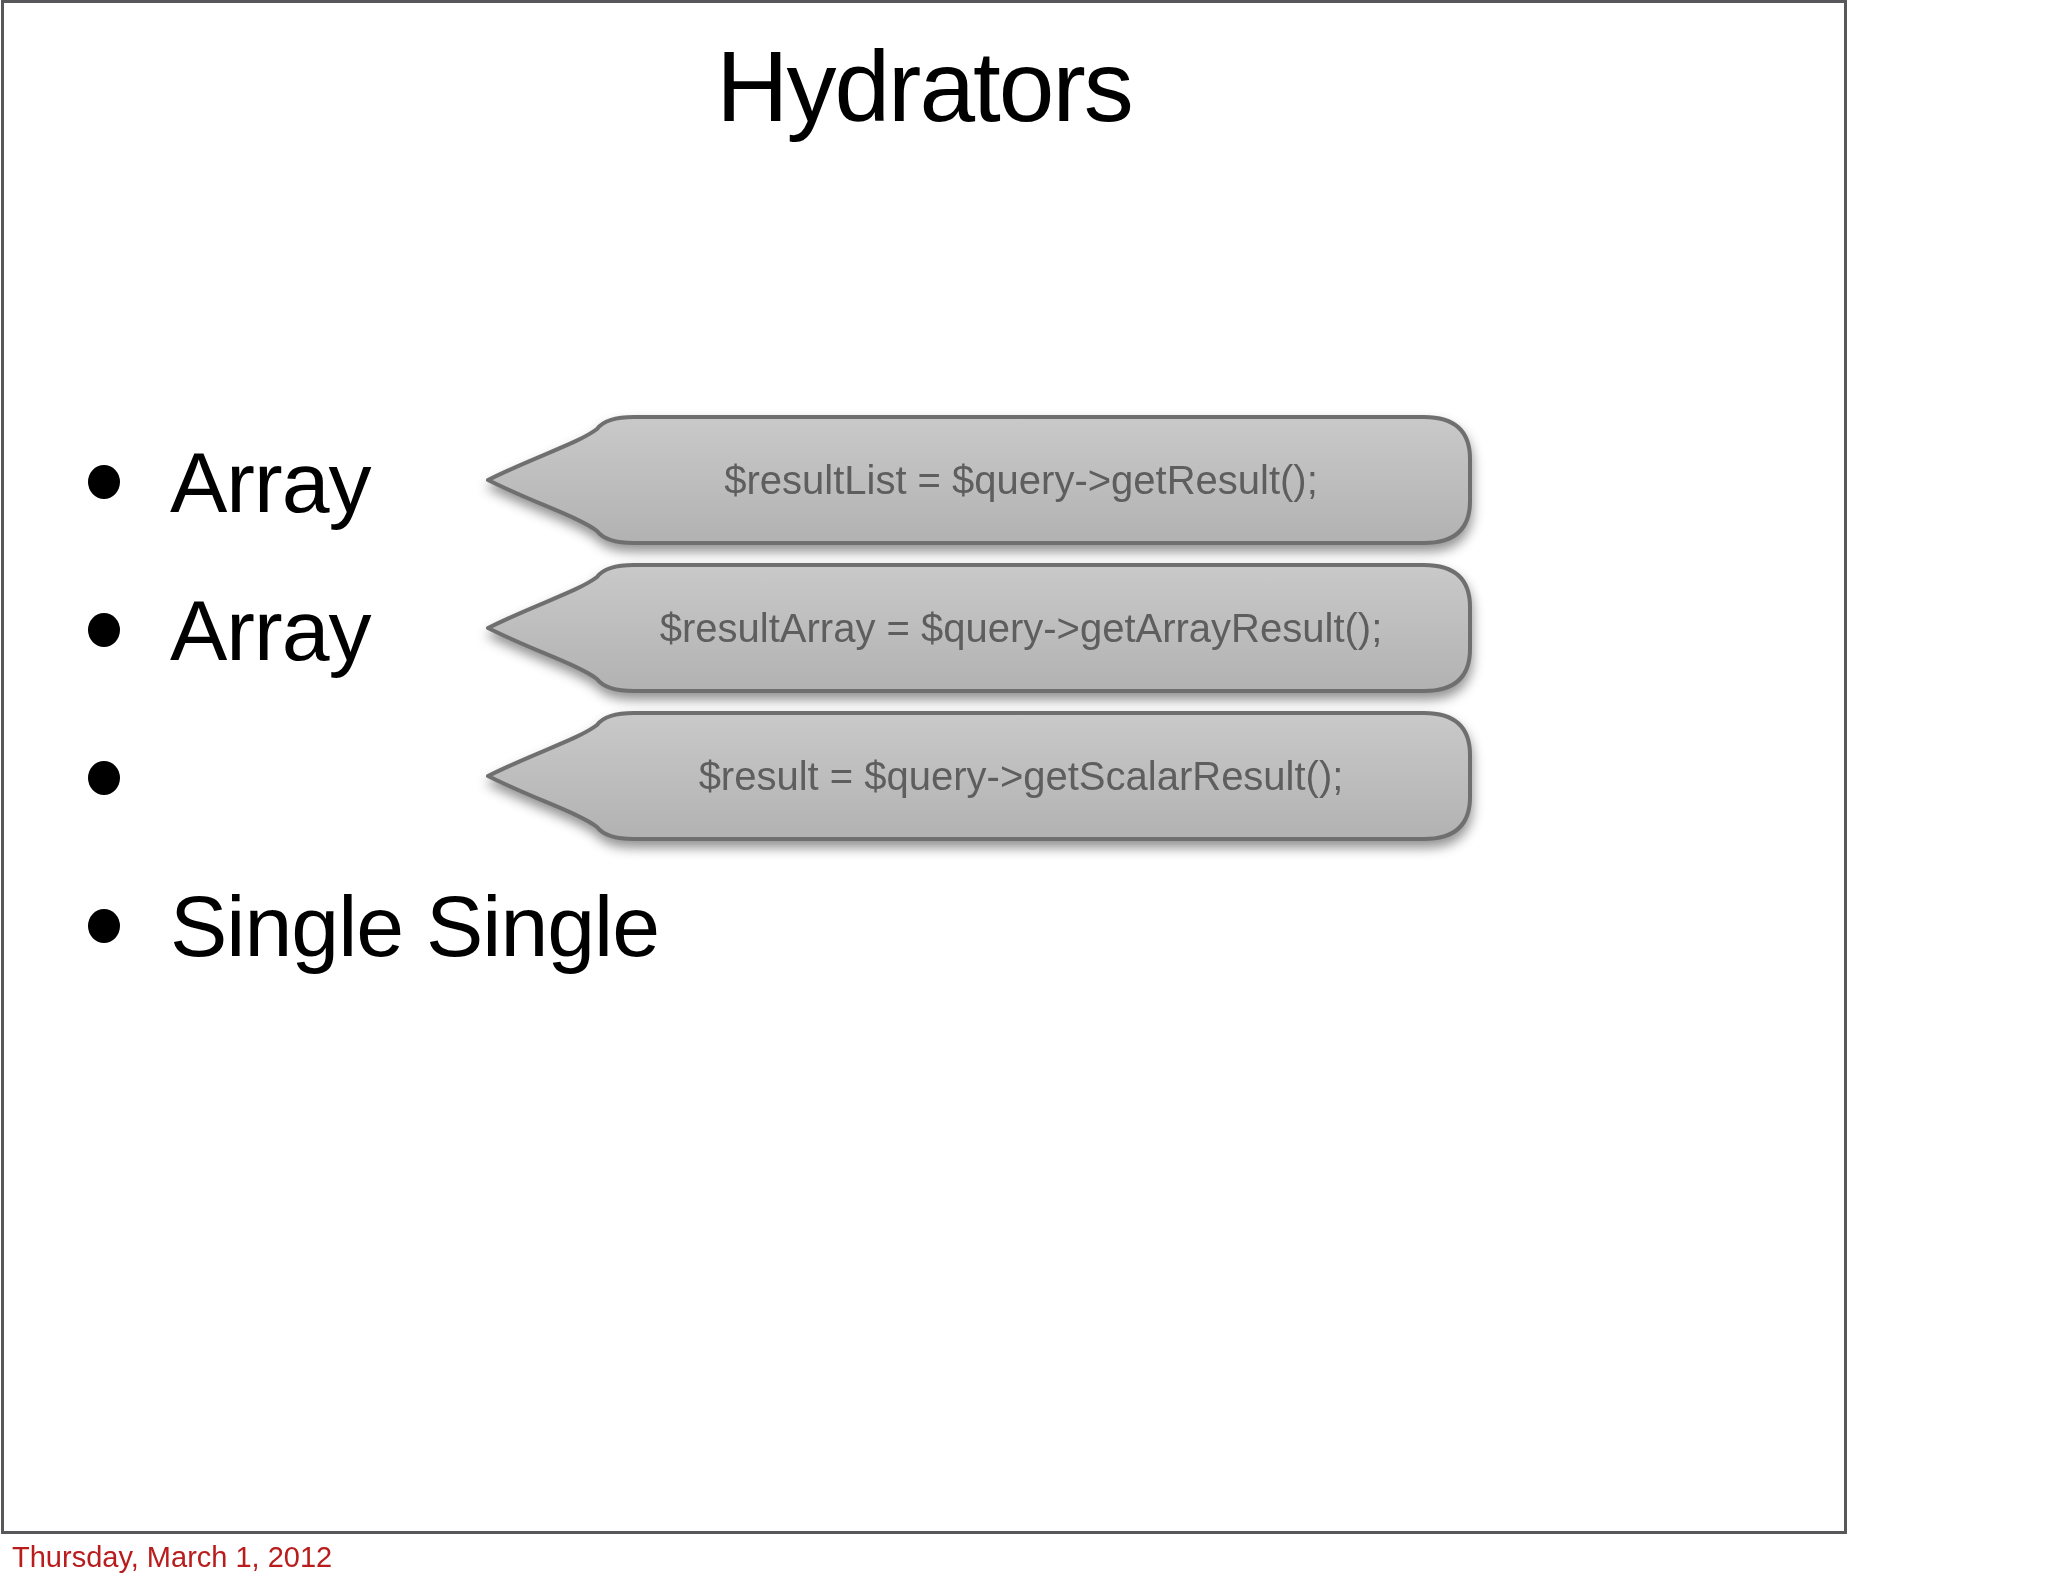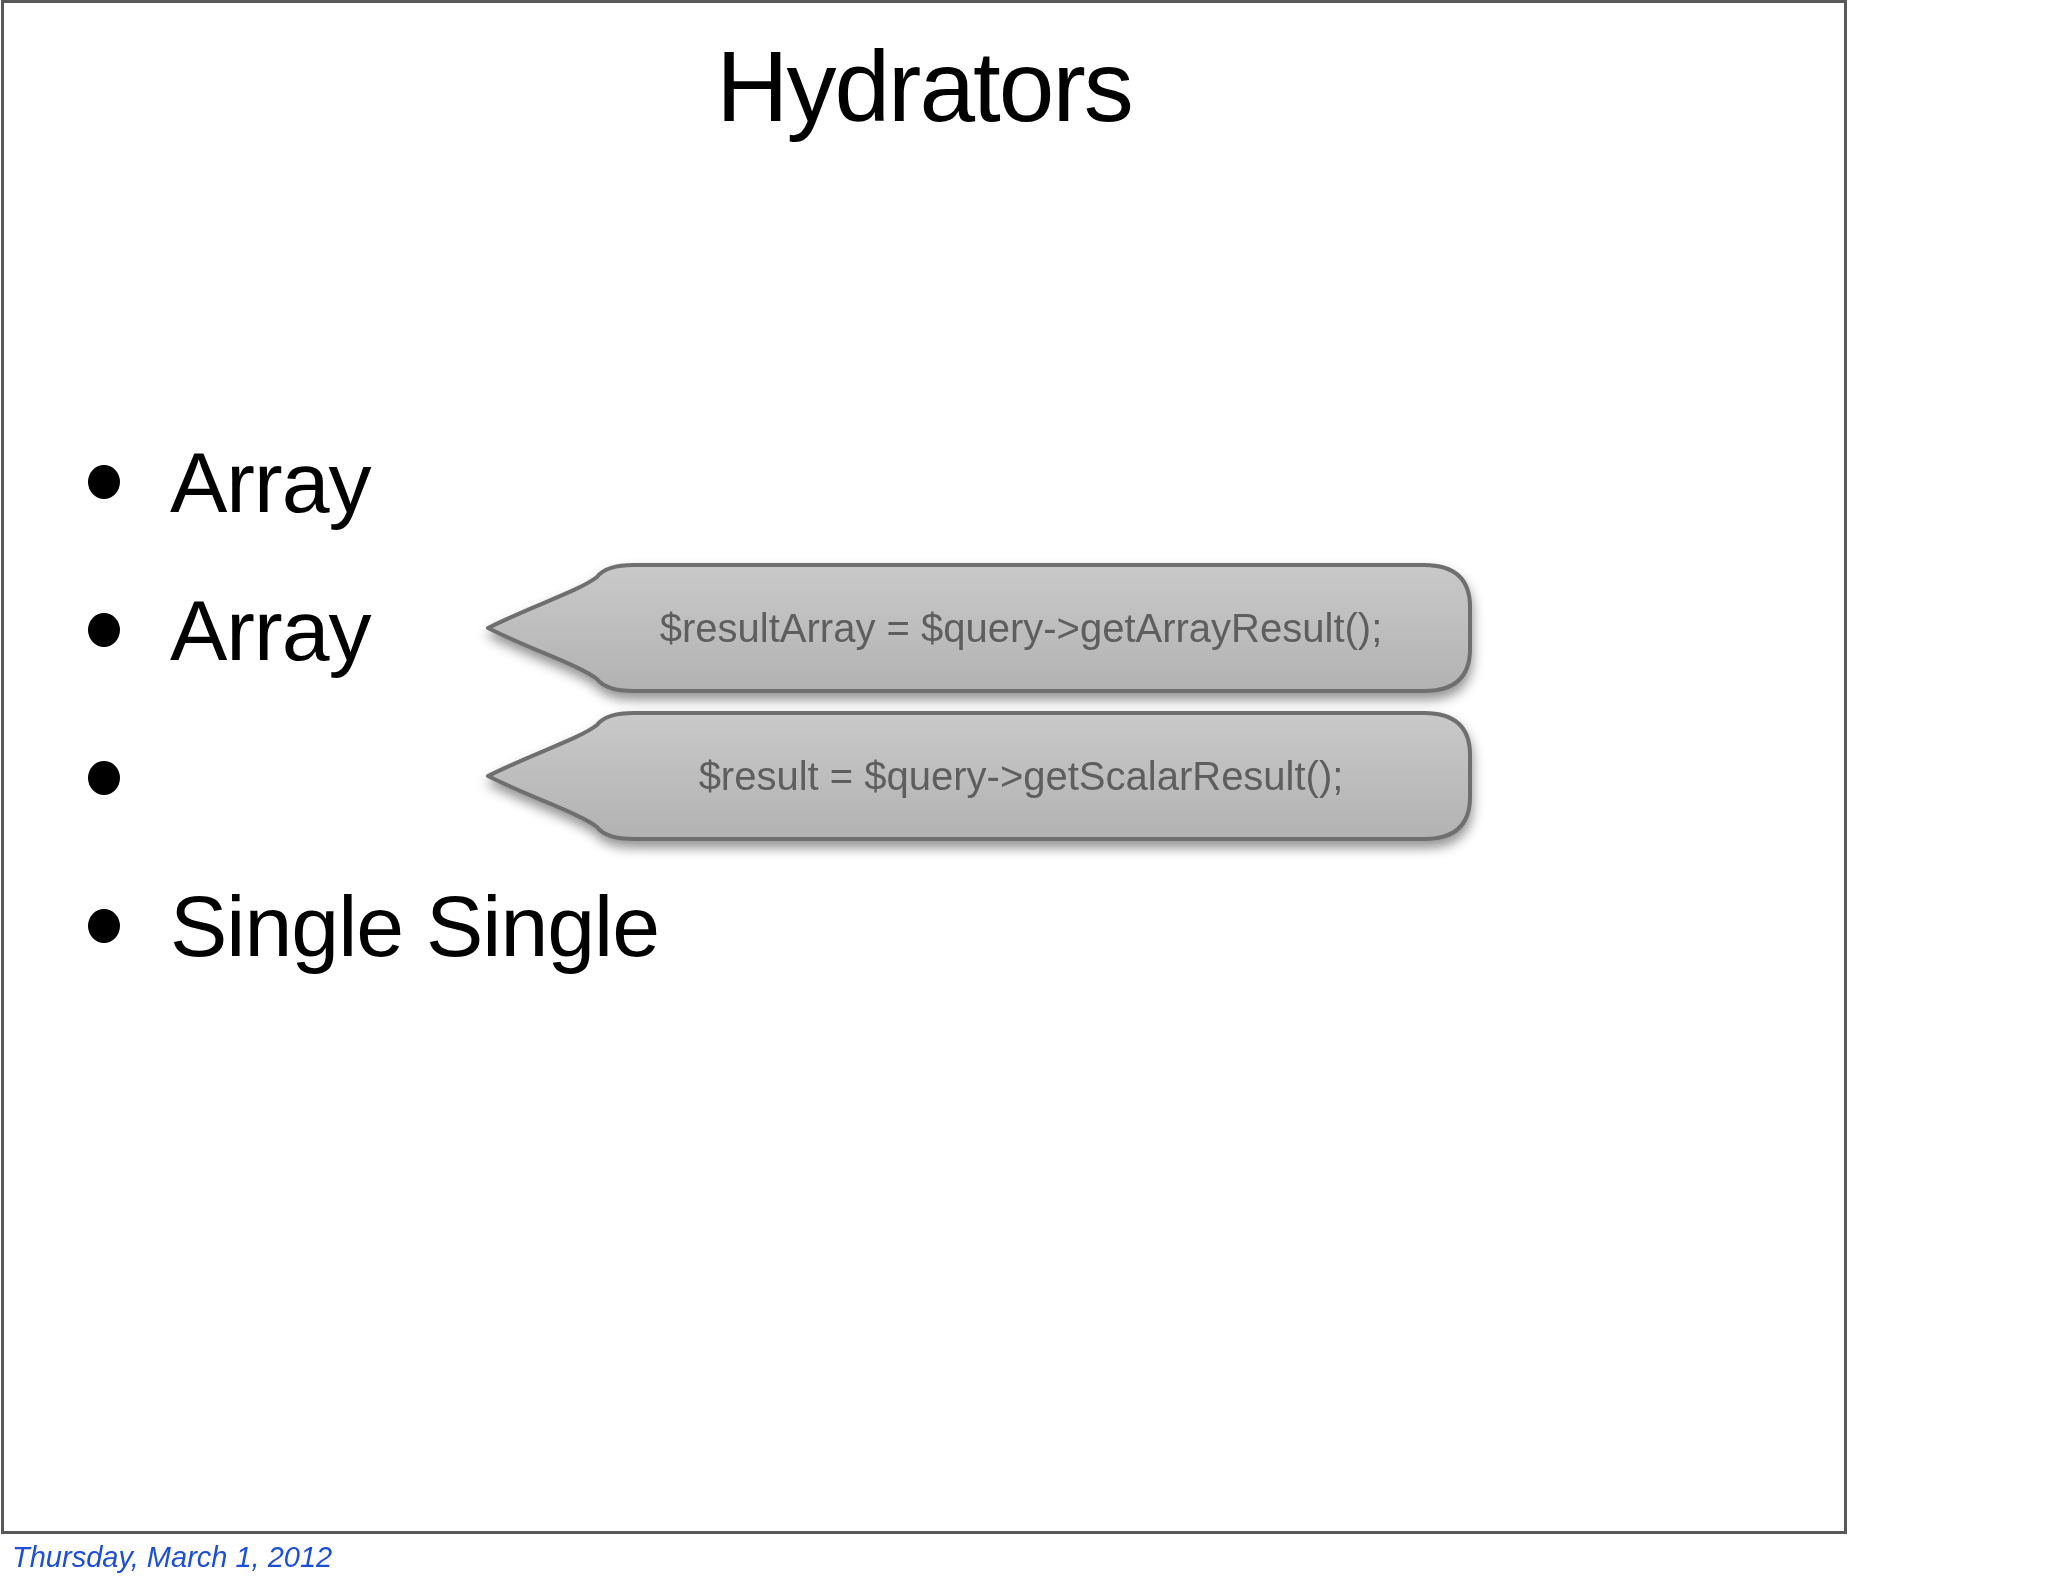--- a/index.html
+++ b/index.html
@@ -91,22 +91,21 @@
     font-size: 40px;
     letter-spacing: 0px;
     color: var(--bubble-text, #5e5e5e);
     white-space: nowrap;
   }
   .footer {
     position: absolute;
     left: 12px;
     top: 1541px;
     font-size: 29px;
-    color: #1d4ed8;
-    font-style: italic;
+    color: #b91c1c;
   }
   .hidden-defs {
     position: absolute;
     width: 0;
     height: 0;
     overflow: hidden;
   }
 </style>
 </head>
 <body>
@@ -137,20 +136,26 @@
       </li>
       <li class="bullet-row">
         <span class="dot"></span>
       </li>
       <li class="bullet-row">
         <span class="dot"></span>
         <span class="bullet-label">Single Single</span>
       </li>
     </ul>
 
+    <div class="callout" style="top: 411px;">
+      <svg width="992" height="132" viewBox="0 0 992 132">
+        <path d="M 152 3 L 942 3 Q 988 3 988 45 L 988 87 Q 988 129 942 129 L 152 129 Q 124 129 115 117 C 97 103 52 89 6 66 C 52 43 97 29 115 15 Q 124 3 152 3 Z" fill="url(#bubbleGrad)" style="stroke: var(--bubble-border, #6f6f6f);" stroke-width="4" stroke-linejoin="round"></path>
+      </svg>
+      <span class="code">$resultList = $query-&gt;getResult();</span>
+    </div>
 
     <div class="callout" style="top: 559px;">
       <svg width="992" height="132" viewBox="0 0 992 132">
         <path d="M 152 3 L 942 3 Q 988 3 988 45 L 988 87 Q 988 129 942 129 L 152 129 Q 124 129 115 117 C 97 103 52 89 6 66 C 52 43 97 29 115 15 Q 124 3 152 3 Z" fill="url(#bubbleGrad)" style="stroke: var(--bubble-border, #6f6f6f);" stroke-width="4" stroke-linejoin="round"></path>
       </svg>
       <span class="code">$resultArray = $query-&gt;getArrayResult();</span>
     </div>
 
     <div class="callout" style="top: 707px;">
       <svg width="992" height="132" viewBox="0 0 992 132">

